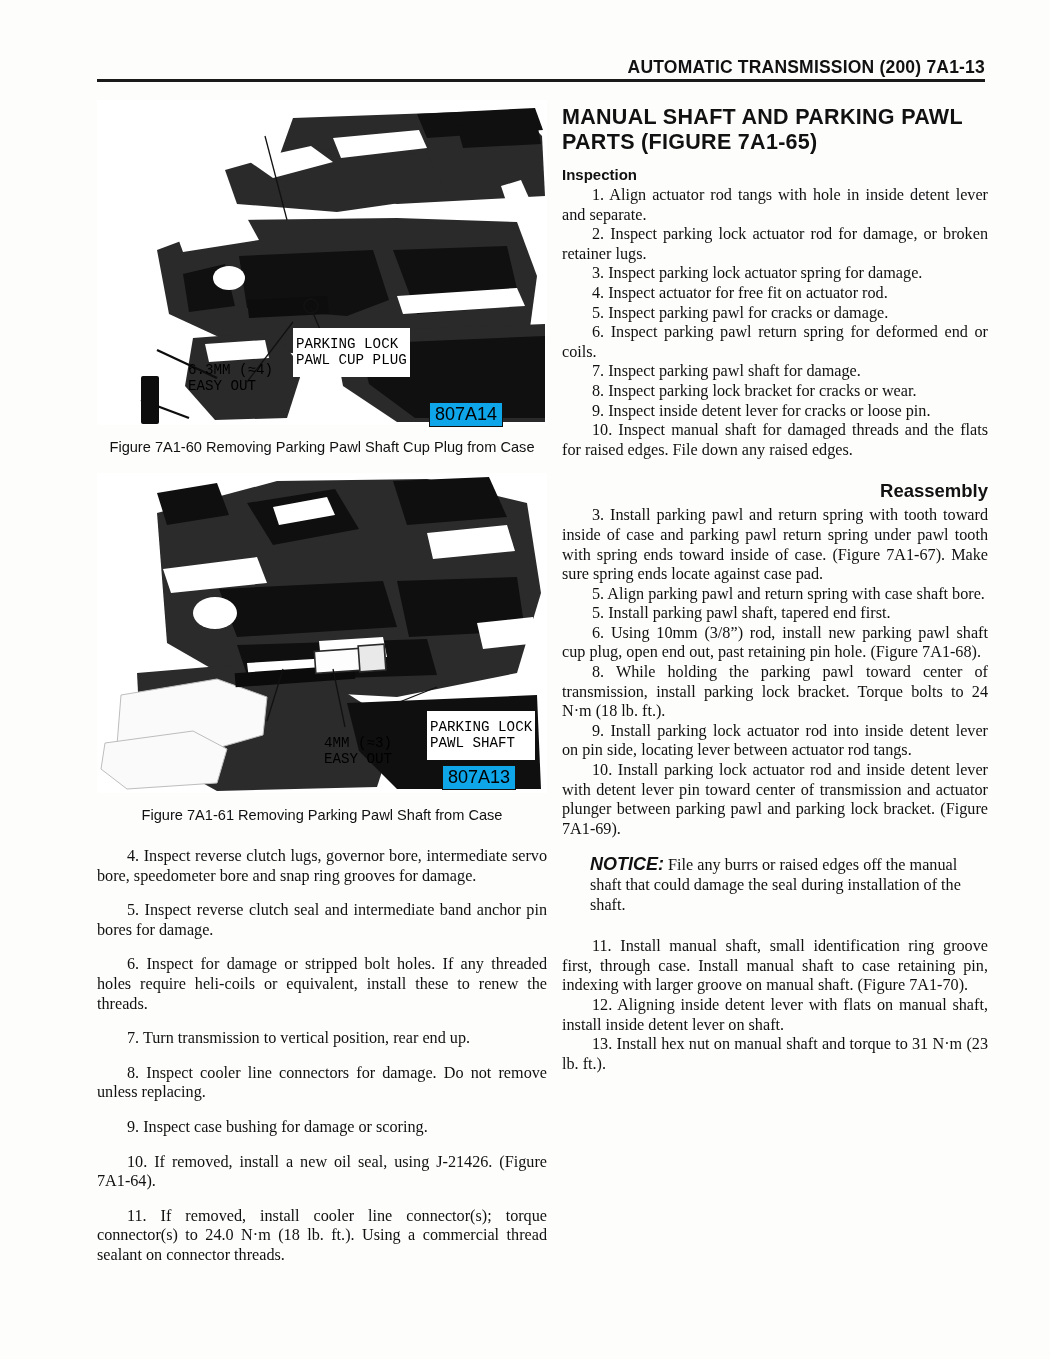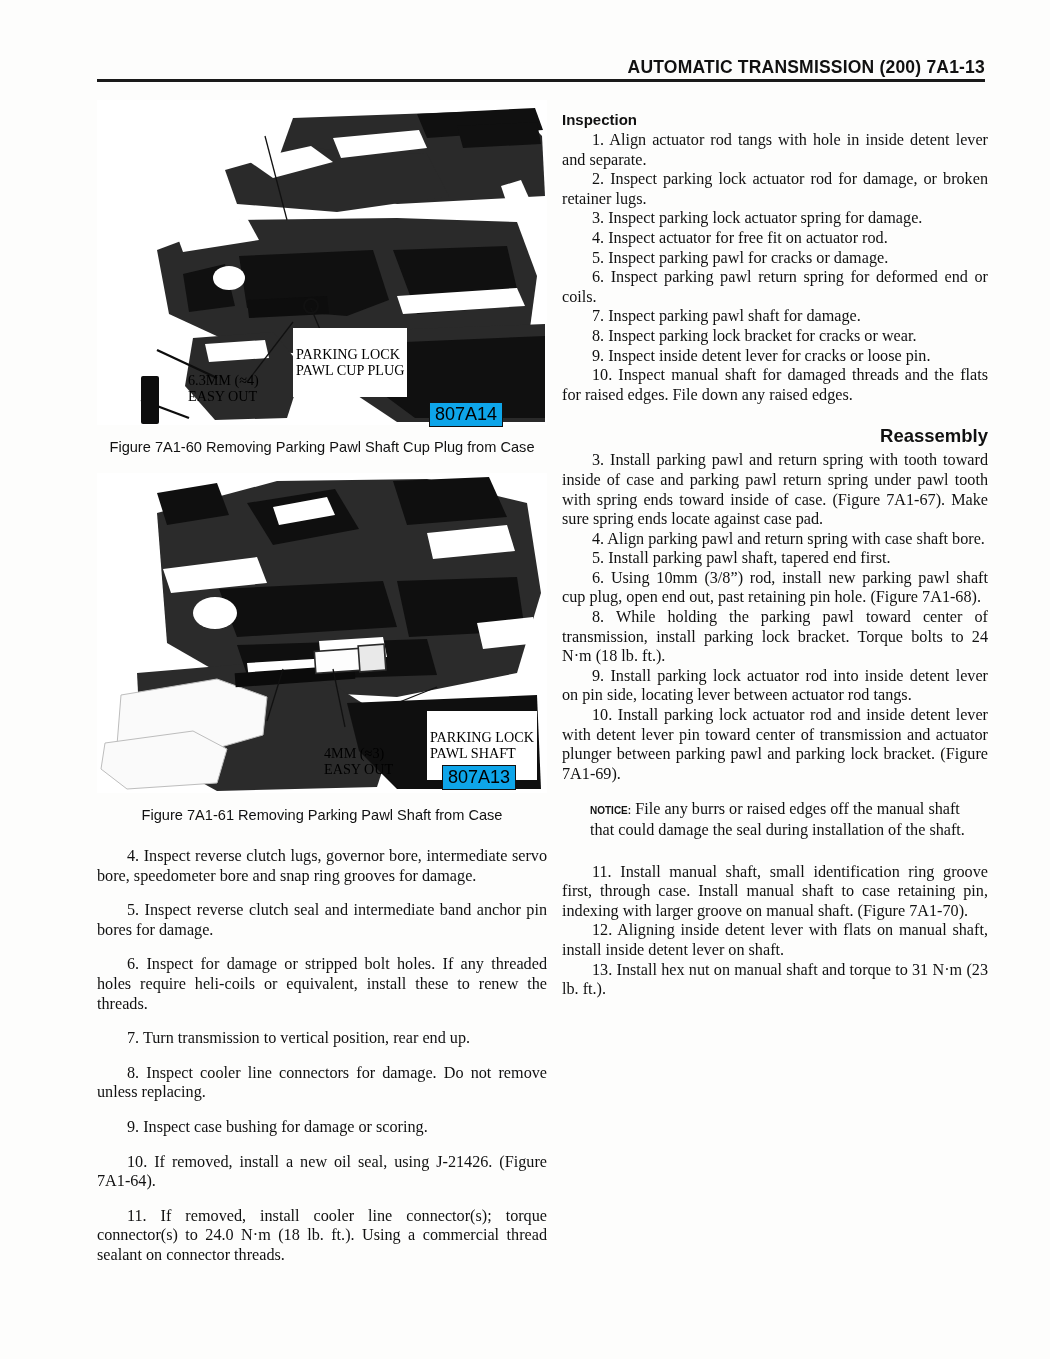--- a/index.html
+++ b/index.html
@@ -54,38 +54,38 @@
     -webkit-hyphens:none;hyphens:none;
   }
   p.body.loose{margin-bottom:15px;}
   .notice{
     margin:16px 0 22px 28px;
     width:376px;
     font-size:16.2px;
     line-height:19.6px;
     text-align:left;
   }
-  .notice b{font-family:"Liberation Sans",sans-serif;font-size:10px;}
+  .notice b{font-family:"Liberation Sans",sans-serif;font-size:18px;font-style:italic;}
 
   
   .figure{position:relative;}
   .fig-caption{
     font-family:"Liberation Sans",sans-serif;
     font-size:14.6px;line-height:18px;text-align:center;
     margin-top:9px;color:#111;
   }
   .photo{position:relative;display:block;}
 
   .callout{
     position:absolute;
     background:#ffffff;
-    font-family:Liberation Serif, serif;
+    font-family:Liberation Mono, monospace;
     font-size:14.2px;line-height:16.4px;
     color:#000;white-space:pre;
-    padding:18px 3px;
+    padding:8px 3px;
   }
   .callout.plain{background:transparent;}
   .idtag{
     position:absolute;
     background:#0ea5e9;
     border:1.5px solid #111;
     font-family:"Liberation Sans",sans-serif;
     font-size:18px;
     padding:1px 5px;color:#000;
   }
@@ -228,41 +228,42 @@
       <p class="body loose">7. Turn transmission to vertical position, rear end up.</p>
       <p class="body loose">8. Inspect cooler line connectors for damage. Do not remove unless replacing.</p>
       <p class="body loose">9. Inspect case bushing for damage or scoring.</p>
       <p class="body loose">10. If removed, install a new oil seal, using J-21426. (Figure 7A1-64).</p>
       <p class="body loose">11. If removed, install cooler line connector(s); torque connector(s) to 24.0 N·m (18 lb. ft.). Using a commercial thread sealant on connector threads.</p>
     </div>
   </div>
 
   <div class="col-right">
 
+    <h1 class="sec-title">MANUAL SHAFT AND PARKING PAWL PARTS (FIGURE 7A1-65)</h1>
 
     <h2 class="sub-head">Inspection</h2>
 
     <div>
       <p class="body">1. Align actuator rod tangs with hole in inside detent lever and separate.</p>
       <p class="body">2. Inspect parking lock actuator rod for damage, or broken retainer lugs.</p>
       <p class="body">3. Inspect parking lock actuator spring for damage.</p>
       <p class="body">4. Inspect actuator for free fit on actuator rod.</p>
       <p class="body">5. Inspect parking pawl for cracks or damage.</p>
       <p class="body">6. Inspect parking pawl return spring for deformed end or coils.</p>
       <p class="body">7. Inspect parking pawl shaft for damage.</p>
       <p class="body">8. Inspect parking lock bracket for cracks or wear.</p>
       <p class="body">9. Inspect inside detent lever for cracks or loose pin.</p>
       <p class="body">10. Inspect manual shaft for damaged threads and the flats for raised edges. File down any raised edges.</p>
     </div>
 
     <h2 class="sub-head-lg">Reassembly</h2>
 
     <div>
       <p class="body">3. Install parking pawl and return spring with tooth toward inside of case and parking pawl return spring under pawl tooth with spring ends toward inside of case. (Figure 7A1-67). Make sure spring ends locate against case pad.</p>
-      <p class="body">4. Align parking pawl and return spring with case shaft bore.</p>
+      <p class="body">5. Align parking pawl and return spring with case shaft bore.</p>
       <p class="body">5. Install parking pawl shaft, tapered end first.</p>
       <p class="body">6. Using 10mm (3/8”) rod, install new parking pawl shaft cup plug, open end out, past retaining pin hole. (Figure 7A1-68).</p>
       <p class="body">8. While holding the parking pawl toward center of transmission, install parking lock bracket. Torque bolts to 24 N·m (18 lb. ft.).</p>
       <p class="body">9. Install parking lock actuator rod into inside detent lever on pin side, locating lever between actuator rod tangs.</p>
       <p class="body">10. Install parking lock actuator rod and inside detent lever with detent lever pin toward center of transmission and actuator plunger between parking pawl and parking lock bracket. (Figure 7A1-69).</p>
     </div>
 
     <div class="notice"><b>NOTICE:</b><span> File any burrs or raised edges off the manual shaft that could damage the seal during installation of the shaft.</span></div>
 
     <div>

